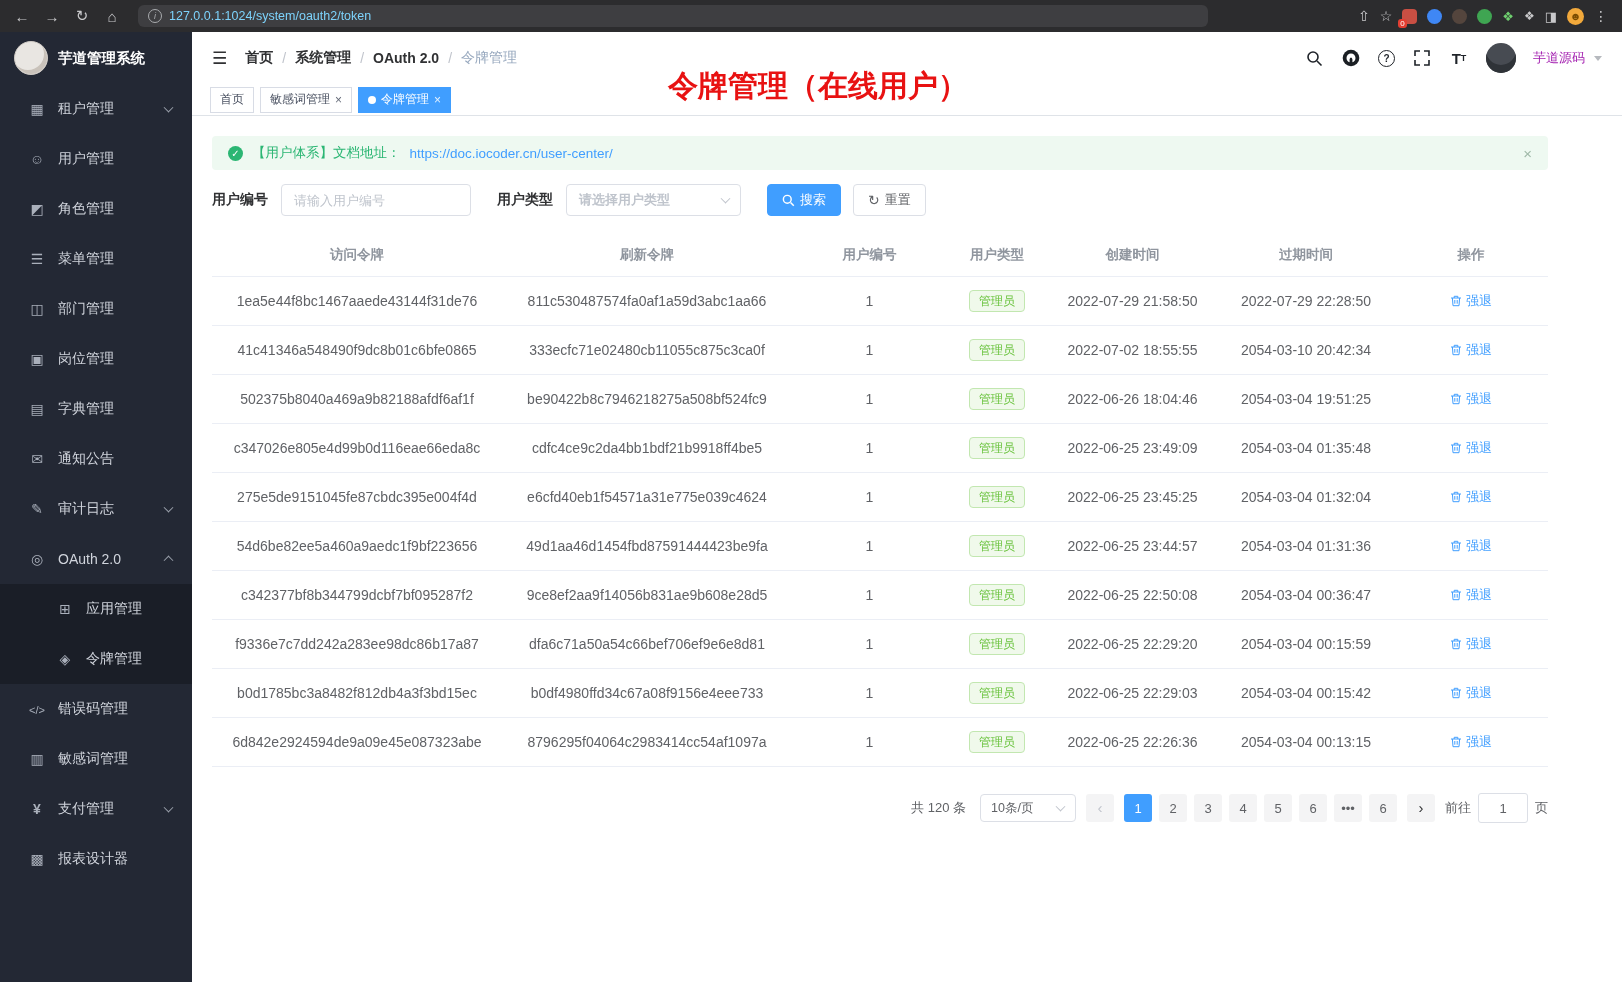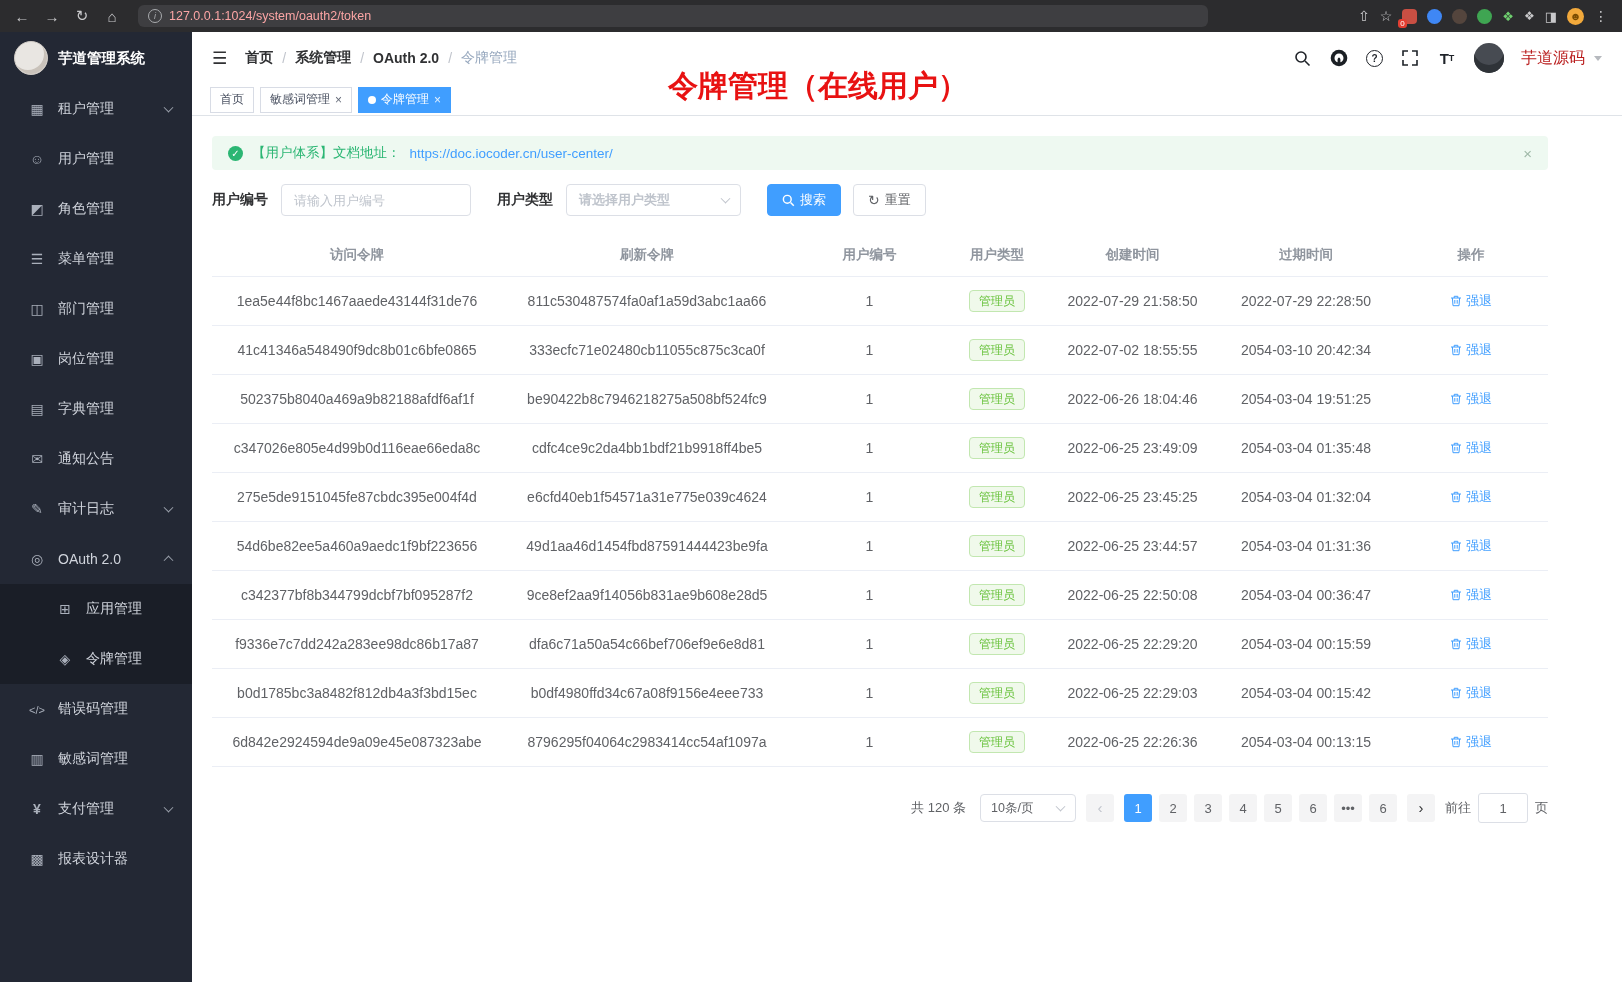--- a/index.html
+++ b/index.html
@@ -6,21 +6,21 @@
   body{
     width:1622px;height:982px;overflow:hidden;position:relative;
     font-family:"Liberation Sans","DejaVu Sans",sans-serif;
     background:#fff;color:#303133;
   }
   
   .browser-bar{height:32px;background:#2c2c2e;display:flex;align-items:center;padding:0 10px;gap:6px;}
   .b-nav{color:#c9c9cb;font-size:15px;width:24px;height:22px;display:flex;align-items:center;justify-content:center;border-radius:4px;cursor:pointer;}
   .url-pill{flex:1;max-width:1050px;height:22px;background:#3e3e41;border-radius:6px;display:flex;align-items:center;gap:7px;padding:0 10px;margin:0 8px;}
   .info-ic{width:12px;height:12px;border:1px solid #a9abae;border-radius:50%;color:#a9abae;font-size:9px;line-height:12px;text-align:center;font-style:italic;flex-shrink:0;}
-  .url-text{color:#fca5a5;font-size:12.5px;white-space:nowrap;}
+  .url-text{color:#7dd3fc;font-size:12.5px;white-space:nowrap;}
   .b-right{display:flex;align-items:center;gap:10px;margin-left:auto;padding-right:4px;}
   .b-ic{color:#c9c9cb;font-size:14px;cursor:pointer;}
   .ext{width:15px;height:15px;border-radius:50%;display:inline-block;position:relative;}
   .ext.sq{border-radius:4px;}
   .badge0{position:absolute;left:-4px;bottom:-4px;background:#e33e32;color:#fff;font-size:8px;border-radius:3px;padding:0 2px;line-height:9px;}
   .b-avatar{width:17px;height:17px;border-radius:50%;background:#f2a93b;color:#7a4b00;font-size:11px;line-height:17px;text-align:center;}
   
   .app{display:flex;height:950px;}
   .sidebar{width:192px;flex-shrink:0;background:#232834;overflow:hidden;}
   .logo-row{height:52px;display:flex;align-items:center;gap:10px;padding:0 14px;}
@@ -56,21 +56,21 @@
   .breadcrumb{display:flex;align-items:center;gap:9px;font-size:14px;}
   .crumb{color:#303133;font-weight:600;cursor:pointer;}
   .crumb.last{color:#97a8be;font-weight:400;cursor:default;}
   .crumb-sep{color:#c0c4cc;font-weight:400;}
   .tools{margin-left:auto;display:flex;align-items:center;gap:17px;}
   .tool{display:flex;align-items:center;justify-content:center;width:20px;height:20px;cursor:pointer;color:#1f2329;}
   .help-circle{width:15px;height:15px;border:1.6px solid #1f2329;border-radius:50%;font-size:10px;font-weight:700;line-height:15px;text-align:center;}
   .fontsize-ic{font-weight:700;font-size:15px;}
   .fontsize-ic small{font-size:9px;font-weight:700;}
   .hdr-avatar{width:30px;height:30px;border-radius:50%;background:#474b52;box-shadow:inset 0 -8px 0 #2f3338;cursor:pointer;}
-  .uname{font-size:16px;color:#b91c1c;cursor:pointer;}
+  .uname{font-size:13px;color:#a21caf;cursor:pointer;}
   .dd-caret{width:0;height:0;border-left:4px solid transparent;border-right:4px solid transparent;border-top:5px solid #b6b9be;margin-left:-8px;cursor:pointer;}
   
   .annotation{position:absolute;left:668px;top:66px;font-size:30px;font-weight:700;color:#e81212;z-index:40;pointer-events:none;white-space:nowrap;}
   
   .tagbar{height:31px;border-bottom:1px solid #dfe3e8;display:flex;align-items:center;gap:6px;padding:0 18px;}
   .tag-tab{height:24px;display:inline-flex;align-items:center;gap:5px;border:1px solid #d8dce5;background:#fff;color:#495060;font-size:12px;padding:0 9px;cursor:pointer;white-space:nowrap;}
   .tag-tab.active{background:#409eff;border-color:#409eff;color:#fff;}
   .tab-dot{width:8px;height:8px;border-radius:50%;background:#fff;}
   .tab-close{font-size:12px;line-height:1;color:inherit;opacity:.85;}
   

